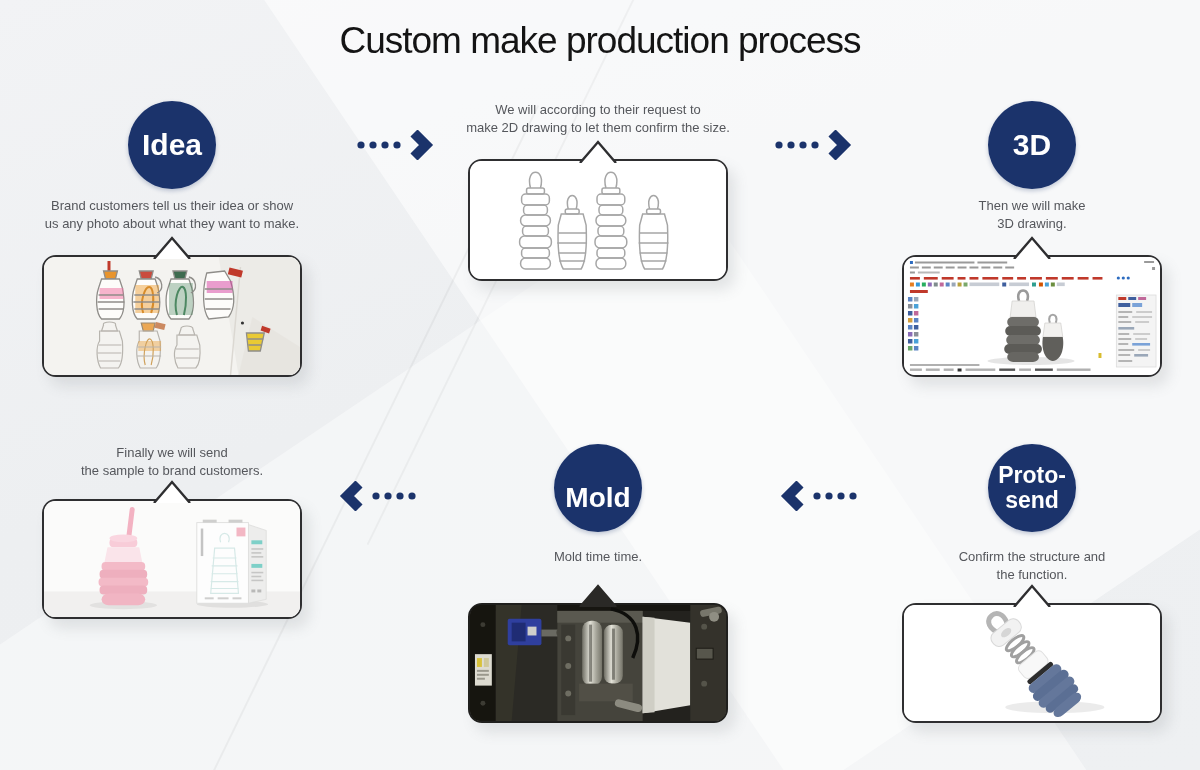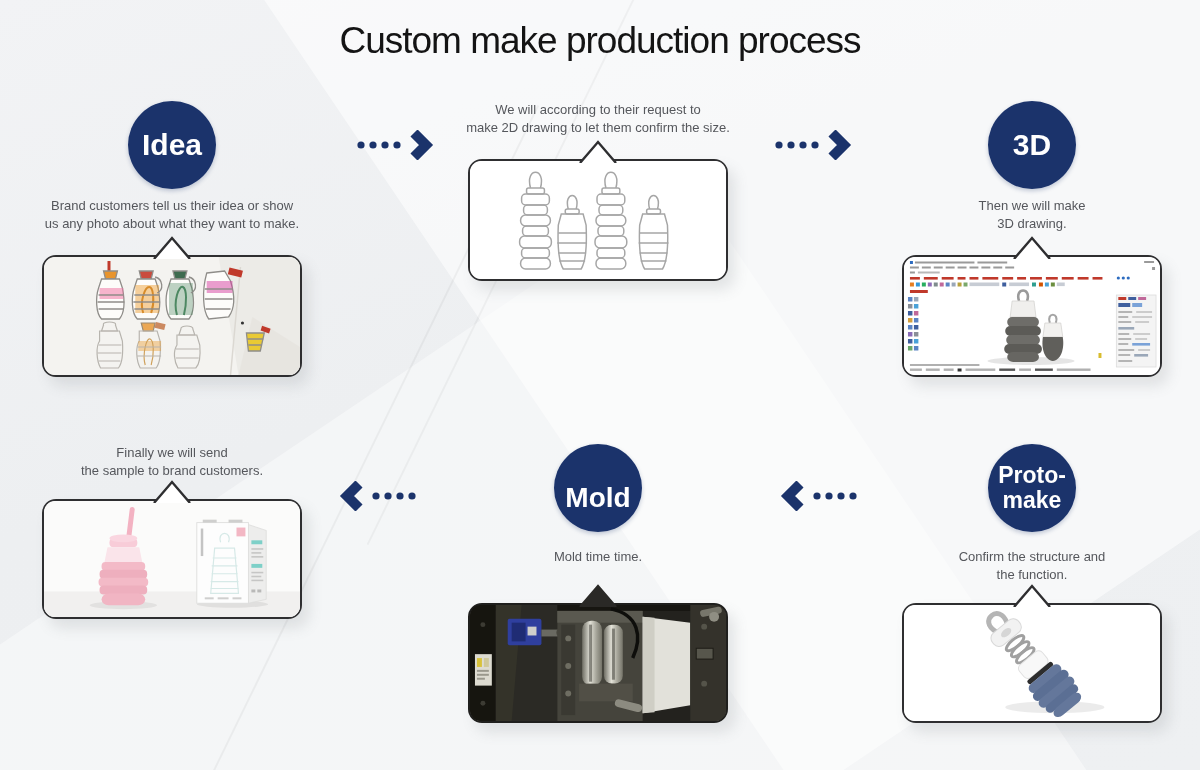--- a/index.html
+++ b/index.html
@@ -456,21 +456,21 @@
           <circle cx="236" cy="22" r="3" fill="#55544a"></circle>
         <rect x="232" y="4" width="22" height="7" rx="3" fill="#77766b" transform="rotate(-12 240 8)"></rect>
         <circle cx="246" cy="12" r="5" fill="#8f8e83"></circle>
       </svg>
     </figure>
   </section>
 
   <section class="step row2 col3">
     <div class="badge">
       <span class="badge-label fs23">Proto-
-make</span>
+send</span>
     </div>
     <p class="desc">Confirm the structure and
 the function.</p>
     <figure class="callout">
       <svg class="notch" viewBox="0 0 40 24">
           <path d="M2,24 L20,3 L38,24"></path>
         </svg>
       <svg class="photo" viewBox="0 0 258 118" preserveAspectRatio="none">
         <rect x="0" y="0" width="258" height="118" fill="#ffffff"></rect>
         <ellipse cx="152" cy="104" rx="50" ry="6" fill="rgba(0,0,0,0.08)"></ellipse>

